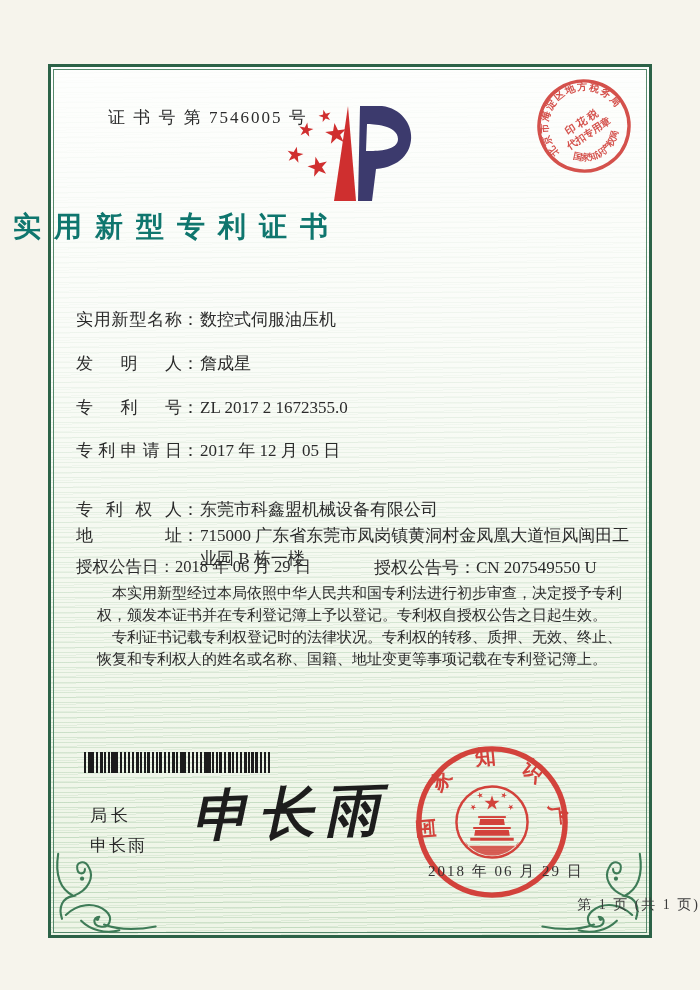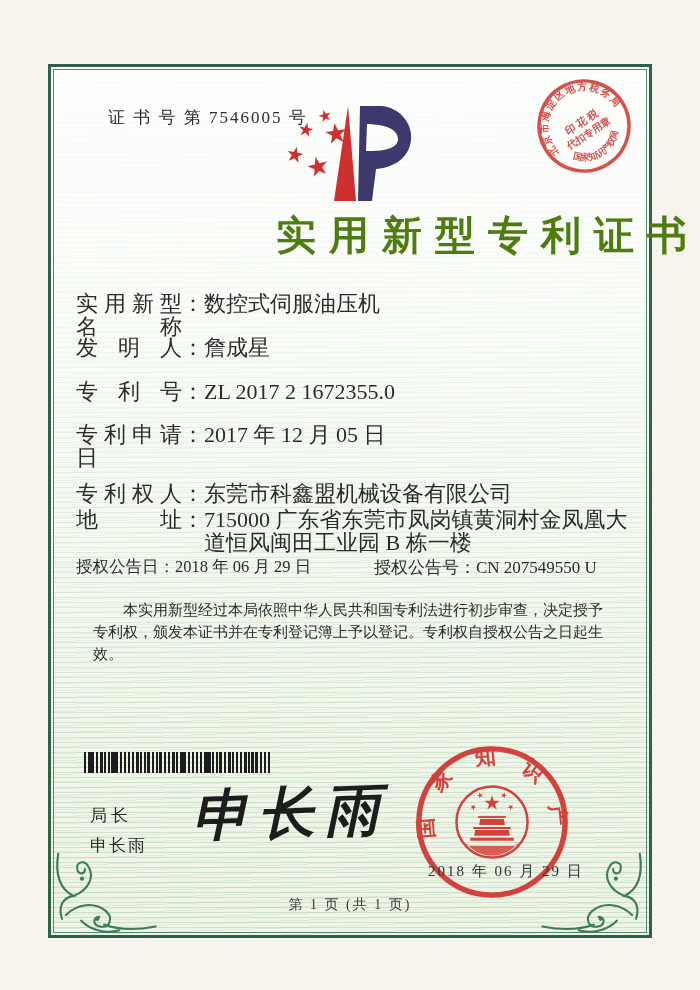--- a/index.html
+++ b/index.html
@@ -23,48 +23,48 @@
   }
   .frame::before{
     content:""; position:absolute; inset:0;
     background:linear-gradient(180deg, rgba(255,255,255,0.92) 0%, rgba(255,255,255,0.72) 30%,
                rgba(255,255,255,0.40) 55%, rgba(255,255,255,0.10) 80%, rgba(255,255,255,0) 100%);
     pointer-events:none;
   }
   .cert-no{position:absolute; left:76px; top:106px; font-size:17px; letter-spacing:2px; z-index:3;margin-left:32px;}
   .logo{position:absolute; left:262px; top:100px; width:176px; height:114px; z-index:3;}
   .title{
-    position:absolute; left:0; top:208px; width:100%; text-align:right;
-    font-size:40px; font-weight:700; letter-spacing:13px; text-indent:13px; color:#4d7c0f; z-index:3;
-  }
-  .fr{position:absolute; left:76px; width:556px; font-size:22px; line-height:23px; display:flex; z-index:3;}
+    position:absolute; left:0; top:208px; width:100%; text-align:left;
+    font-size:28px; font-weight:700; letter-spacing:13px; text-indent:13px; color:#0f766e; z-index:3;
+  }
+  .fr{position:absolute; left:76px; width:556px; font-size:17px; line-height:23px; display:flex; z-index:3;margin-top:16px;}
   .fr .lbl{flex:0 0 106px; text-align:justify; text-align-last:justify;}
   .fr .col{flex:0 0 18px;}
   .fr .val{flex:1 1 auto; max-width:440px;}
   .fr-1{top:292px}.fr-2{top:336px}.fr-3{top:380px}.fr-4{top:423px}.fr-5{top:482px}.fr-6{top:508px}
   .grant-left{position:absolute; left:76px; top:556px; font-size:16.5px; z-index:3;}
   .grant-right{position:absolute; left:374px; top:556px; font-size:17px; z-index:3;}
   .paras{position:absolute; left:76px; top:582px; width:552px; font-size:15px; line-height:22px; z-index:3;}
-  .paras p{margin:17px; text-indent:2em;}
+  .paras p{margin:0; text-indent:2em;text-align:center;}
   .barcode{
     position:absolute; left:84px; top:752px; width:186px; height:21px; z-index:3;
     background-image:
       repeating-linear-gradient(90deg,#1c1c1c 0 2px,transparent 2px 4px),
       repeating-linear-gradient(90deg,#1c1c1c 0 1px,transparent 1px 9px),
       repeating-linear-gradient(90deg,transparent 0 6px,#1c1c1c 6px 9px,transparent 9px 23px);
   }
   .sig-role{position:absolute; left:90px; top:804px; font-size:17px; letter-spacing:4px; z-index:3;}
   .sig-name{position:absolute; left:90px; top:834px; font-size:17px; letter-spacing:2px; z-index:3;}
   .sig-script{
     position:absolute; left:192px; top:776px; font-size:56px; font-style:italic; font-weight:600;
     letter-spacing:10px; color:#1d1d1d; transform:rotate(-2deg); z-index:4; white-space:nowrap;
   }
   .seal{position:absolute; left:410px; top:740px; width:164px; height:164px; opacity:0.92; z-index:4;}
   .seal-date{position:absolute; left:428px; top:862px; font-size:15px; letter-spacing:2px; color:#333; z-index:5; white-space:nowrap;}
-  .footer{position:absolute; left:0; top:896px; width:100%; text-align:center; font-size:14px; letter-spacing:2px; color:#3b3b3b; z-index:3;}
+  .footer{position:absolute; left:0; top:896px; width:100%; text-align:right; font-size:14px; letter-spacing:2px; color:#3b3b3b; z-index:3;}
   .tax-stamp{position:absolute; left:534px; top:76px; width:100px; height:100px; transform:rotate(-33deg); opacity:0.88; z-index:6;}
   .orn{position:absolute; z-index:2;}
   .orn-left{left:50px; top:850px; width:110px; height:86px;}
   .orn-right{right:52px; top:850px; width:110px; height:86px; transform:scaleX(-1);}
 </style>
 </head>
 <body>
 
 <div class="page">
 
@@ -145,20 +145,21 @@
 
   <div class="grant-left">
     <span>授权公告日</span><span>：</span><span>2018 年 06 月 29 日</span>
   </div>
   <div class="grant-right">
     <span>授权公告号</span><span>：</span><span>CN 207549550 U</span>
   </div>
 
   <div class="paras">
     <p>本实用新型经过本局依照中华人民共和国专利法进行初步审查，决定授予专利权，颁发本证书并在专利登记簿上予以登记。专利权自授权公告之日起生效。</p>
+    <p>专利证书记载专利权登记时的法律状况。专利权的转移、质押、无效、终止、恢复和专利权人的姓名或名称、国籍、地址变更等事项记载在专利登记簿上。</p>
   </div>
 
   <div class="barcode"></div>
 
   <div class="sig-role">局长</div>
   <div class="sig-name">申长雨</div>
   <div class="sig-script">申长雨</div>
 
   <svg class="seal" viewBox="-83 -83 166 166">
     <circle r="74" fill="none" stroke="#d1342e" stroke-width="5.5"></circle>

